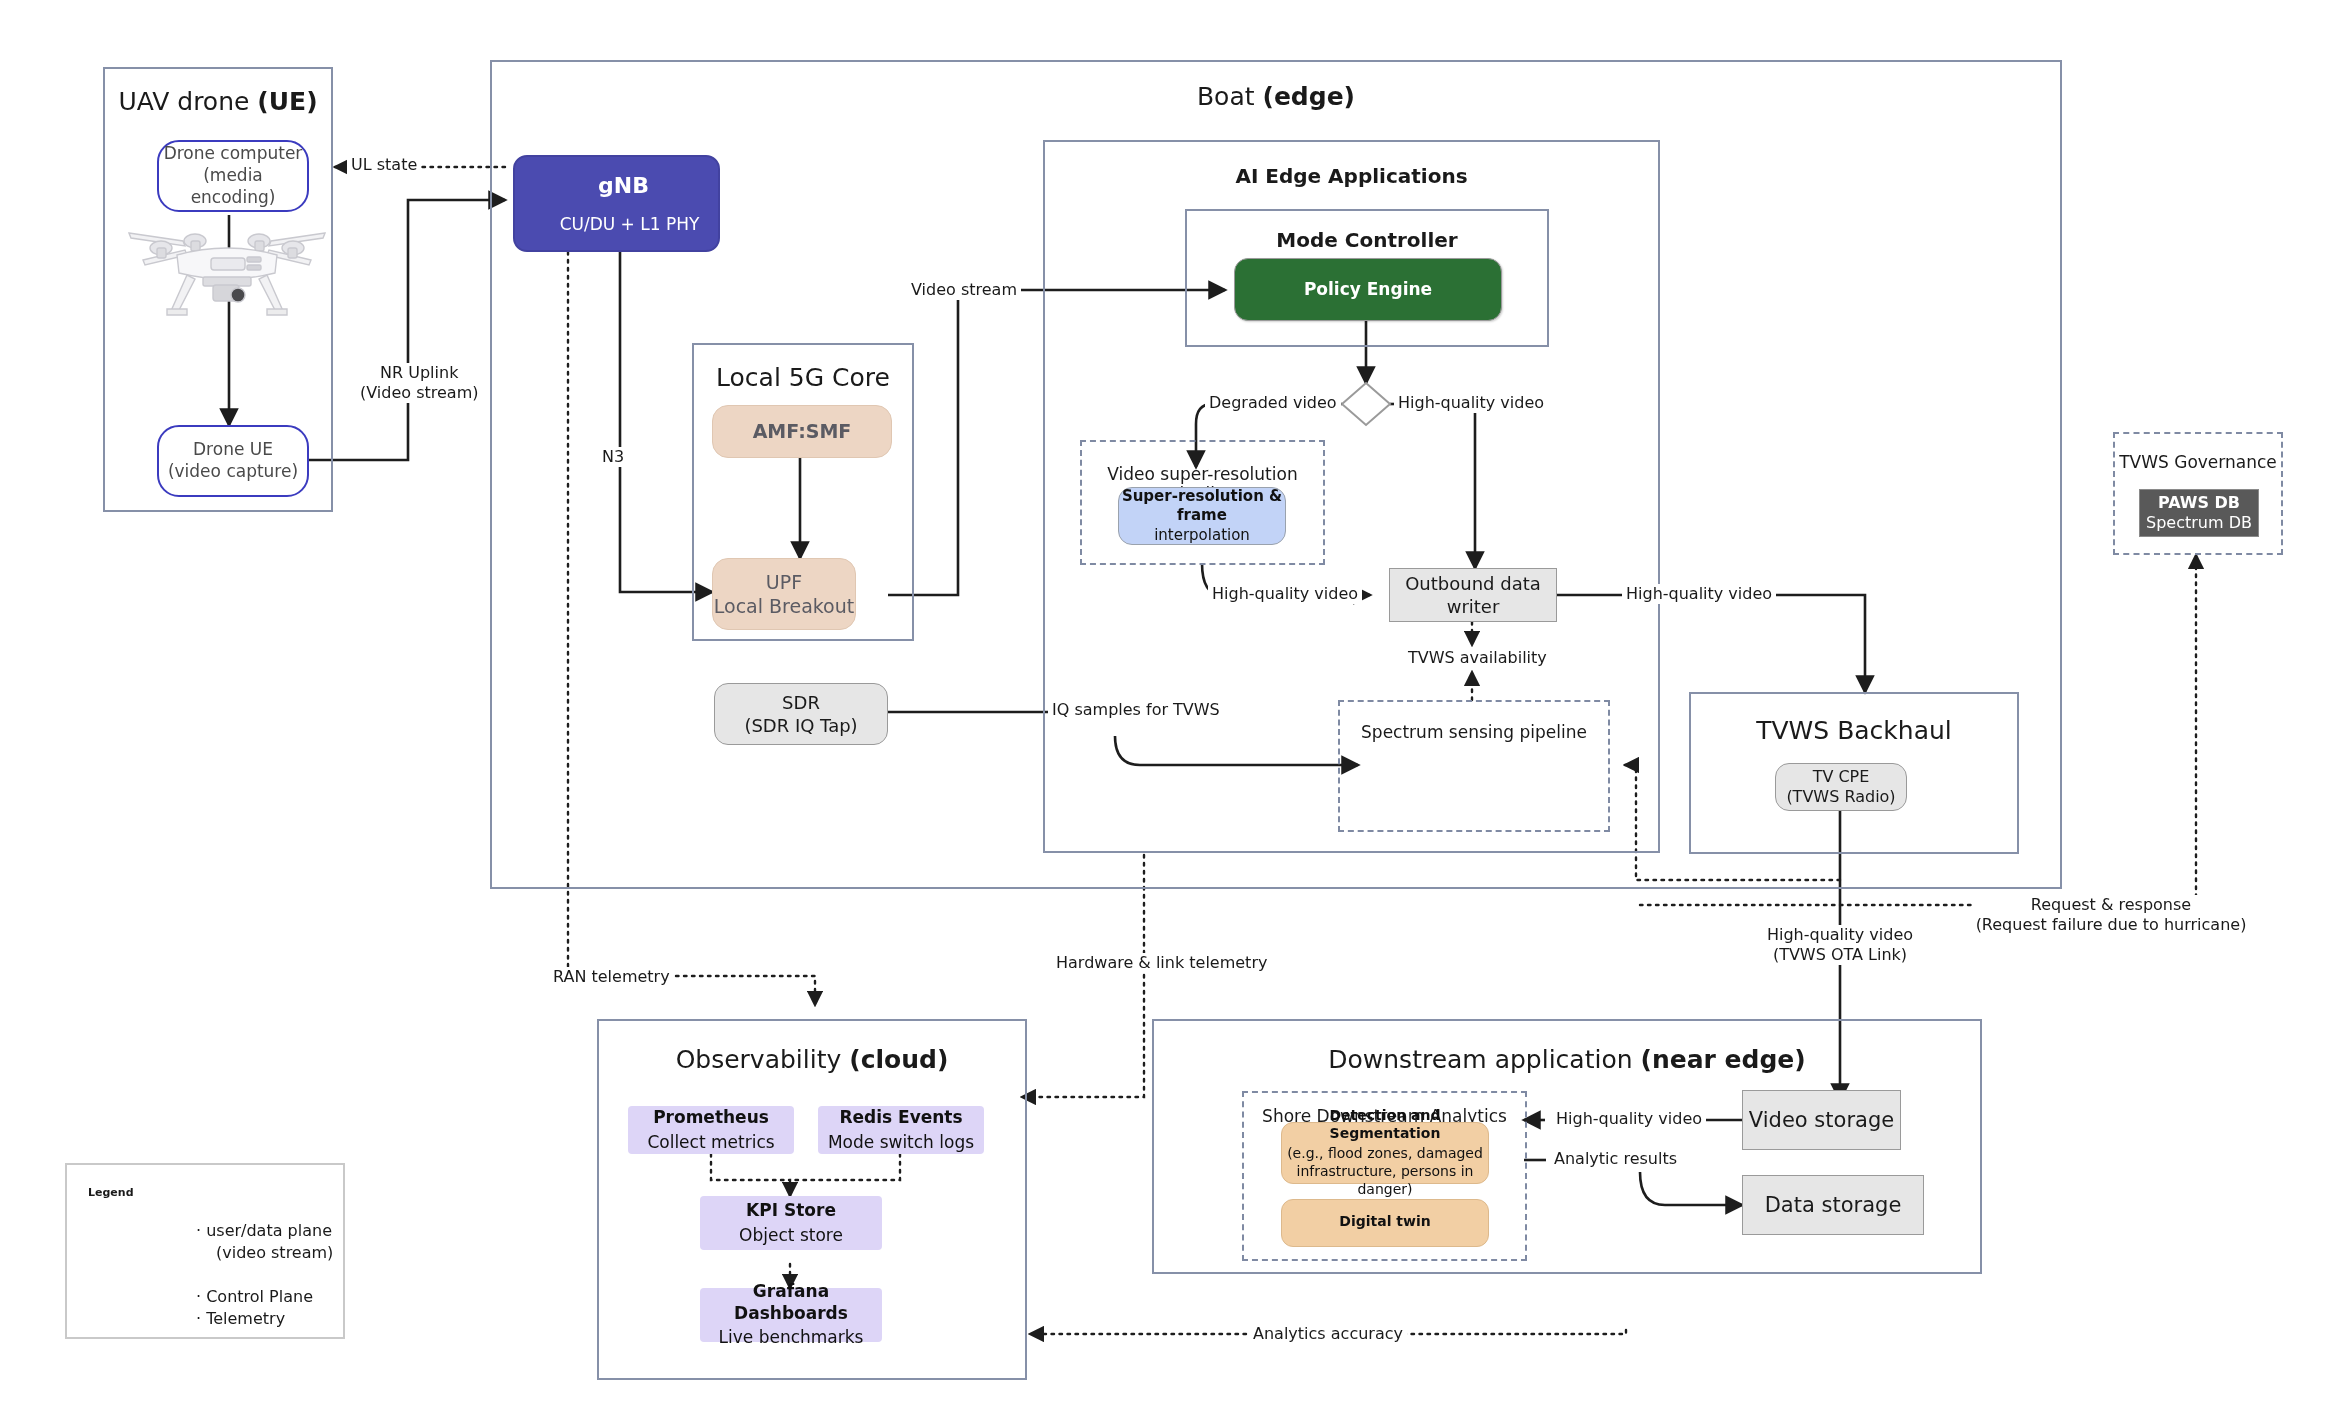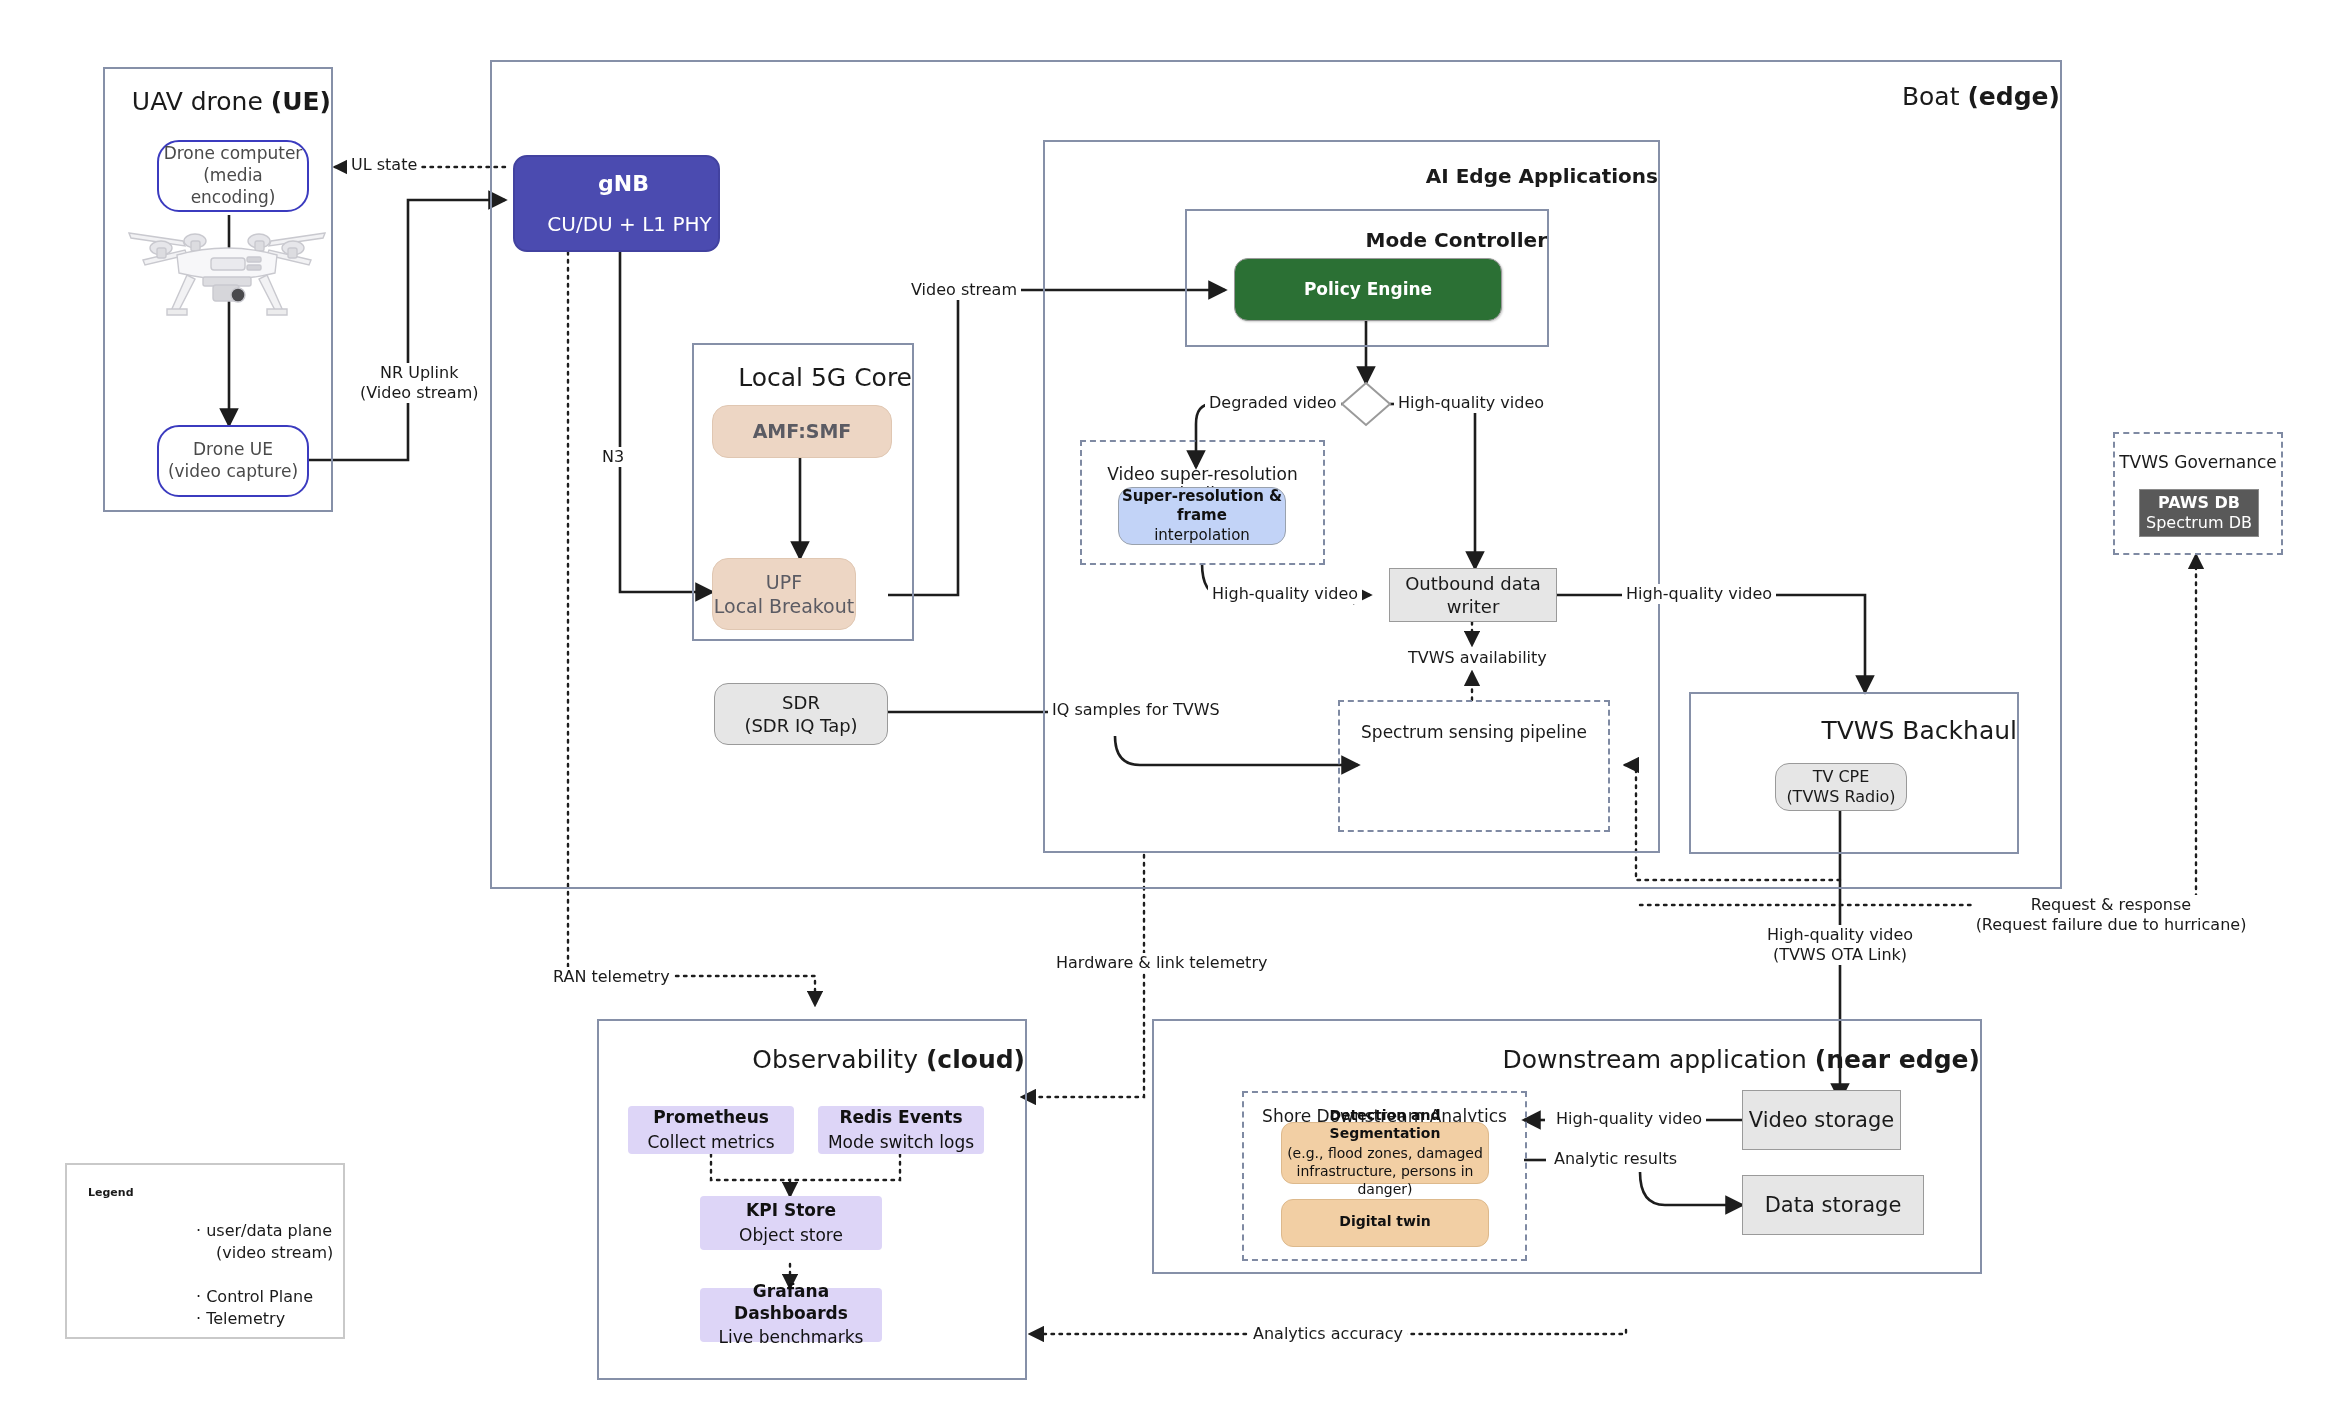--- a/index.html
+++ b/index.html
@@ -2,33 +2,33 @@
 <html><head>
 <meta charset="utf-8">
 <style>
   html,body{margin:0;padding:0;background:#ffffff;}
   body{width:2336px;height:1420px;position:relative;overflow:hidden;
        font-family:"DejaVu Sans","Liberation Sans",sans-serif;color:#1a1a1a;}
   #canvas{position:absolute;inset:0;}
   svg#wires{position:absolute;left:0;top:0;width:2336px;height:1420px;pointer-events:none;}
 
   .group{position:absolute;border:2px solid #8690a8;background:transparent;box-sizing:border-box;}
-  .group-title{position:absolute;left:0;right:0;text-align:right;font-size:25px;color:#1a1a1a;}
+  .group-title{position:absolute;left:0;right:0;text-align:center;font-size:25px;color:#1a1a1a;}
   .group-title.small{font-size:20px;font-weight:bold;}
   .dashed{position:absolute;border:2px dashed #7f8aa3;box-sizing:border-box;}
   .dashed-title{position:absolute;left:0;right:0;text-align:center;font-size:17px;color:#1a1a1a;}
 
   .node{position:absolute;box-sizing:border-box;display:flex;flex-direction:column;
         align-items:center;justify-content:center;text-align:center;line-height:1.28;}
   .node .t1{display:block;}
   .node .t2{display:block;}
 
   .n-gnb{background:#4b4bb0;border:2px solid #4242a0;color:#ffffff;border-radius:14px;}
   .n-gnb .t1{font-weight:bold;font-size:22px;margin-bottom:14px;}
-  .n-gnb .t2{font-size:20px;margin-left:12px;}
+  .n-gnb .t2{font-size:17px;margin-left:12px;}
 
   .n-ue{background:#ffffff;border:2px solid #3b3bbf;border-radius:22px;color:#4a4a4a;font-size:17px;}
 
   .n-tan{background:#edd6c4;border:1px solid #e0c7b2;color:#5b5b63;border-radius:16px;}
   .n-tan.b{font-weight:bold;font-size:19px;}
   .n-tan.p{font-size:19px;}
 
   .n-green{background:#2b7034;border:1px solid #9a9a9a;border-radius:14px;color:#fff;
            font-weight:bold;font-size:17px;box-shadow:1px 1px 2px rgba(0,0,0,.18);}
 

